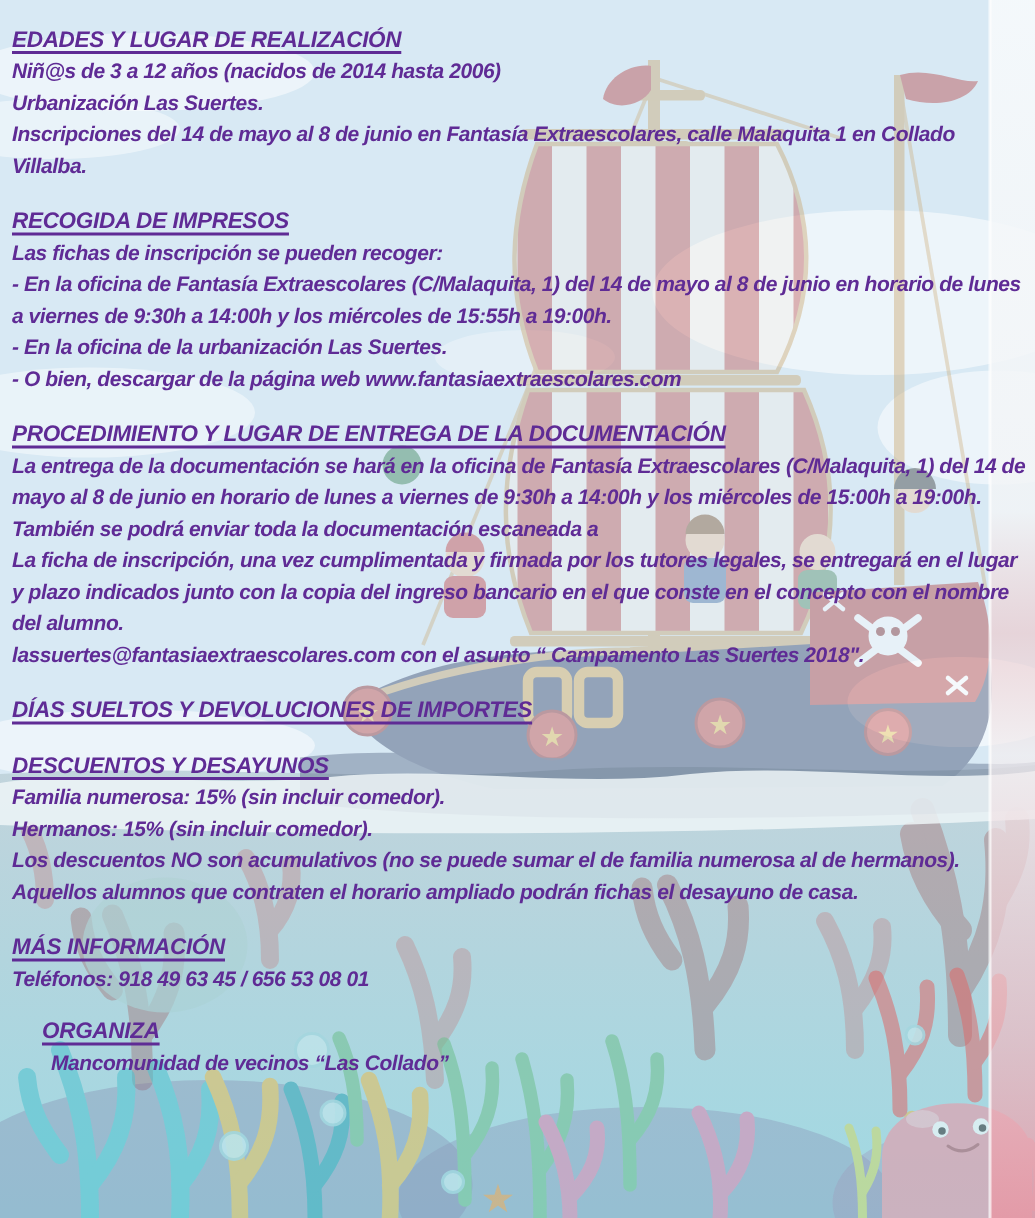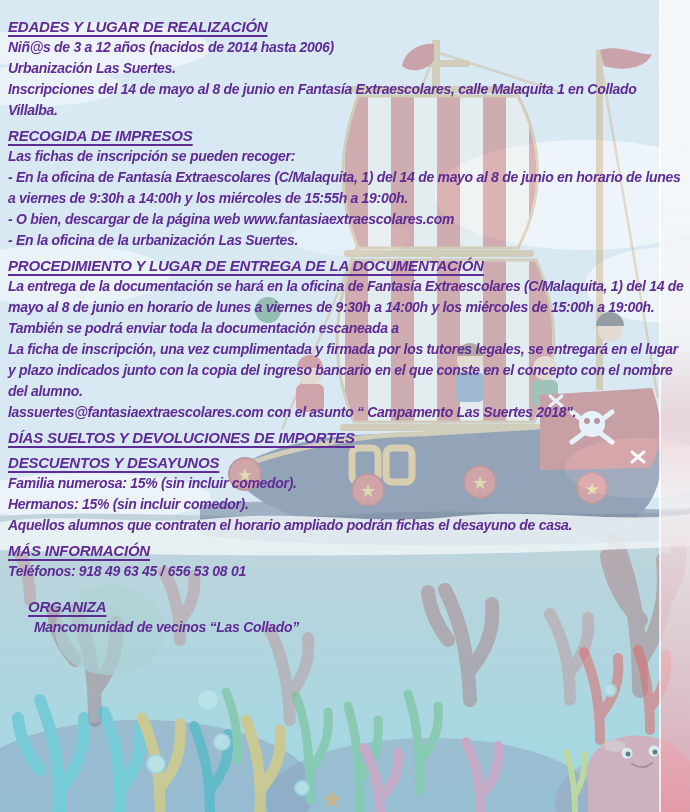--- a/index.html
+++ b/index.html
@@ -9,21 +9,21 @@
     font-family:"Liberation Sans",sans-serif;
   }
   .bg{position:absolute;left:0;top:0;width:690px;height:812px;}
   .content{
     position:absolute;left:0;top:12px;width:690px;height:812px;
     box-sizing:border-box;padding:4px 2px 0 8px;
     color:#5f2b95;
     font-weight:700;font-style:italic;
     font-size:14px;line-height:21px;letter-spacing:-0.3px;
   }
-  .content section{margin-top:4px;}
+  .content section{margin-top:16px;}
   .content section.first{margin-top:0;}
   .content section.gap-lg{}
   .content section.gap-sm{margin-top:14px;margin-left:20px;}
   h2{
     font-size:15px;margin:0;font-weight:700;font-style:italic;
     text-decoration:underline;text-underline-offset:3px;
     text-decoration-thickness:1.5px;
     letter-spacing:-0.2px;
   }
   p{margin:0;}
@@ -269,40 +269,41 @@
     <h2>EDADES Y LUGAR DE REALIZACIÓN</h2>
     <p>Niñ@s de 3 a 12 años (nacidos de 2014 hasta 2006)</p>
     <p>Urbanización Las Suertes.</p>
     <p>Inscripciones del 14 de mayo al 8 de junio en Fantasía Extraescolares, calle Malaquita 1 en Collado Villalba.</p>
   </section>
 
   <section>
     <h2>RECOGIDA DE IMPRESOS</h2>
     <p>Las fichas de inscripción se pueden recoger:</p>
     <p>- En la oficina de Fantasía Extraescolares (C/Malaquita, 1) del 14 de mayo al 8 de junio en horario de lunes a viernes de 9:30h a 14:00h y los miércoles de 15:55h a 19:00h.</p>
+    <p>- En la oficina de la urbanización Las Suertes.</p>
     <p>- O bien, descargar de la página web www.fantasiaextraescolares.com</p>
-    <p>- En la oficina de la urbanización Las Suertes.</p>
   </section>
 
   <section>
     <h2>PROCEDIMIENTO Y LUGAR DE ENTREGA DE LA DOCUMENTACIÓN</h2>
     <p>La entrega de la documentación se hará en la oficina de Fantasía Extraescolares (C/Malaquita, 1) del 14 de mayo al 8 de junio en horario de lunes a viernes de 9:30h a 14:00h y los miércoles de 15:00h a 19:00h.</p>
     <p>También se podrá enviar toda la documentación escaneada a</p>
     <p>La ficha de inscripción, una vez cumplimentada y firmada por los tutores legales, se entregará en el lugar y plazo indicados junto con la copia del ingreso bancario en el que conste en el concepto con el nombre del alumno.</p>
     <p>lassuertes@fantasiaextraescolares.com con el asunto “ Campamento Las Suertes 2018".</p>
   </section>
 
   <section>
     <h2>DÍAS SUELTOS Y DEVOLUCIONES DE IMPORTES</h2>
   </section>
 
   <section>
     <h2>DESCUENTOS Y DESAYUNOS</h2>
     <p>Familia numerosa: 15% (sin incluir comedor).</p>
     <p>Hermanos: 15% (sin incluir comedor).</p>
+    <p>Los descuentos NO son acumulativos (no se puede sumar el de familia numerosa al de hermanos).</p>
     <p>Aquellos alumnos que contraten el horario ampliado podrán fichas el desayuno de casa.</p>
   </section>
 
   <section class="gap-lg">
     <h2>MÁS INFORMACIÓN</h2>
     <p>Teléfonos: 918 49 63 45 / 656 53 08 01</p>
   </section>
 
   <section class="gap-sm">
     <h2>ORGANIZA</h2>

